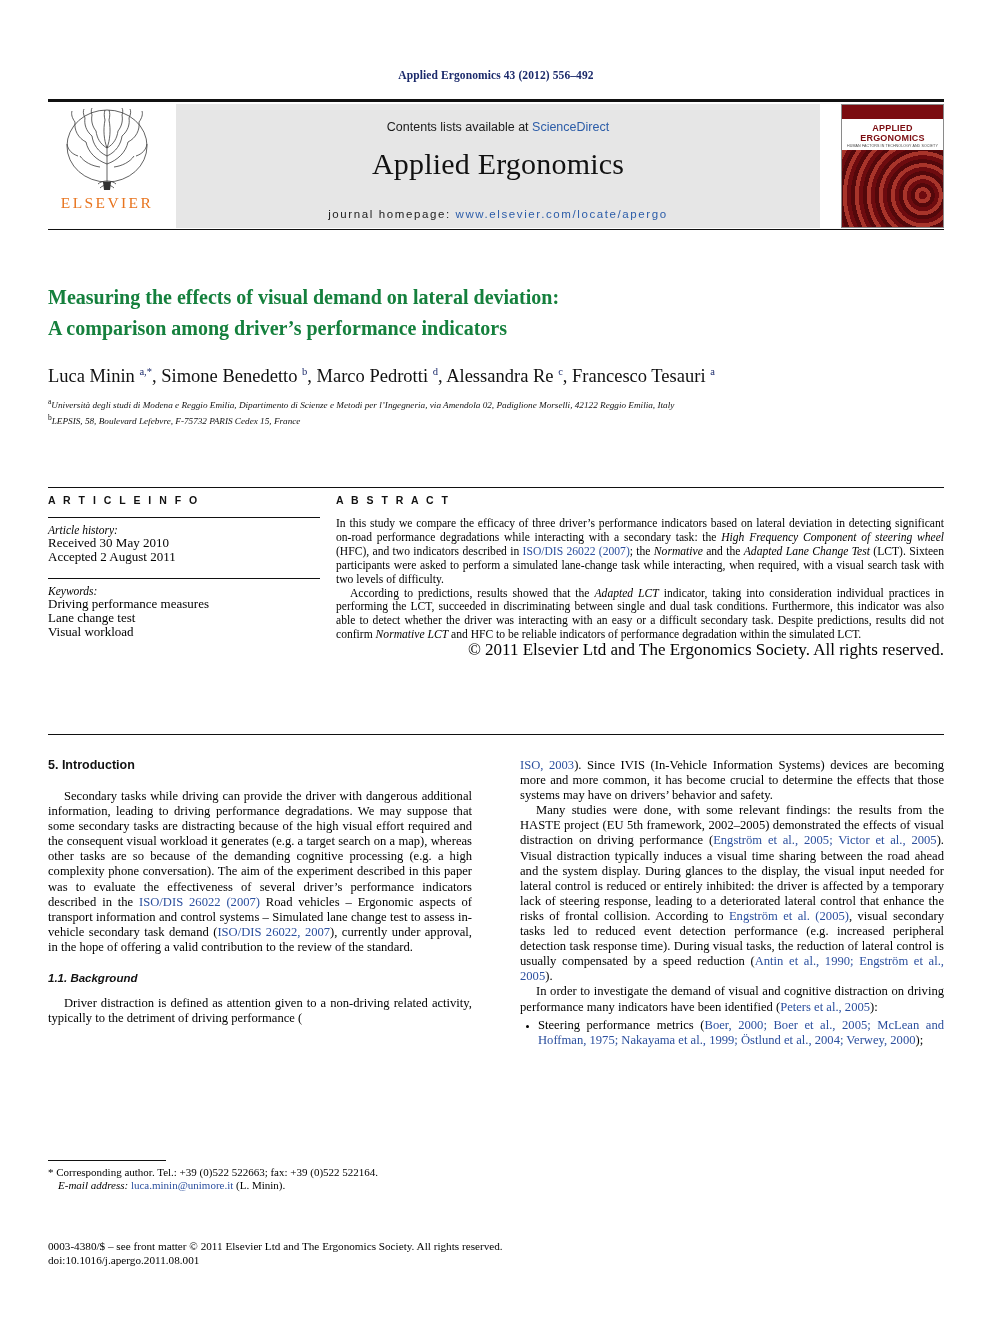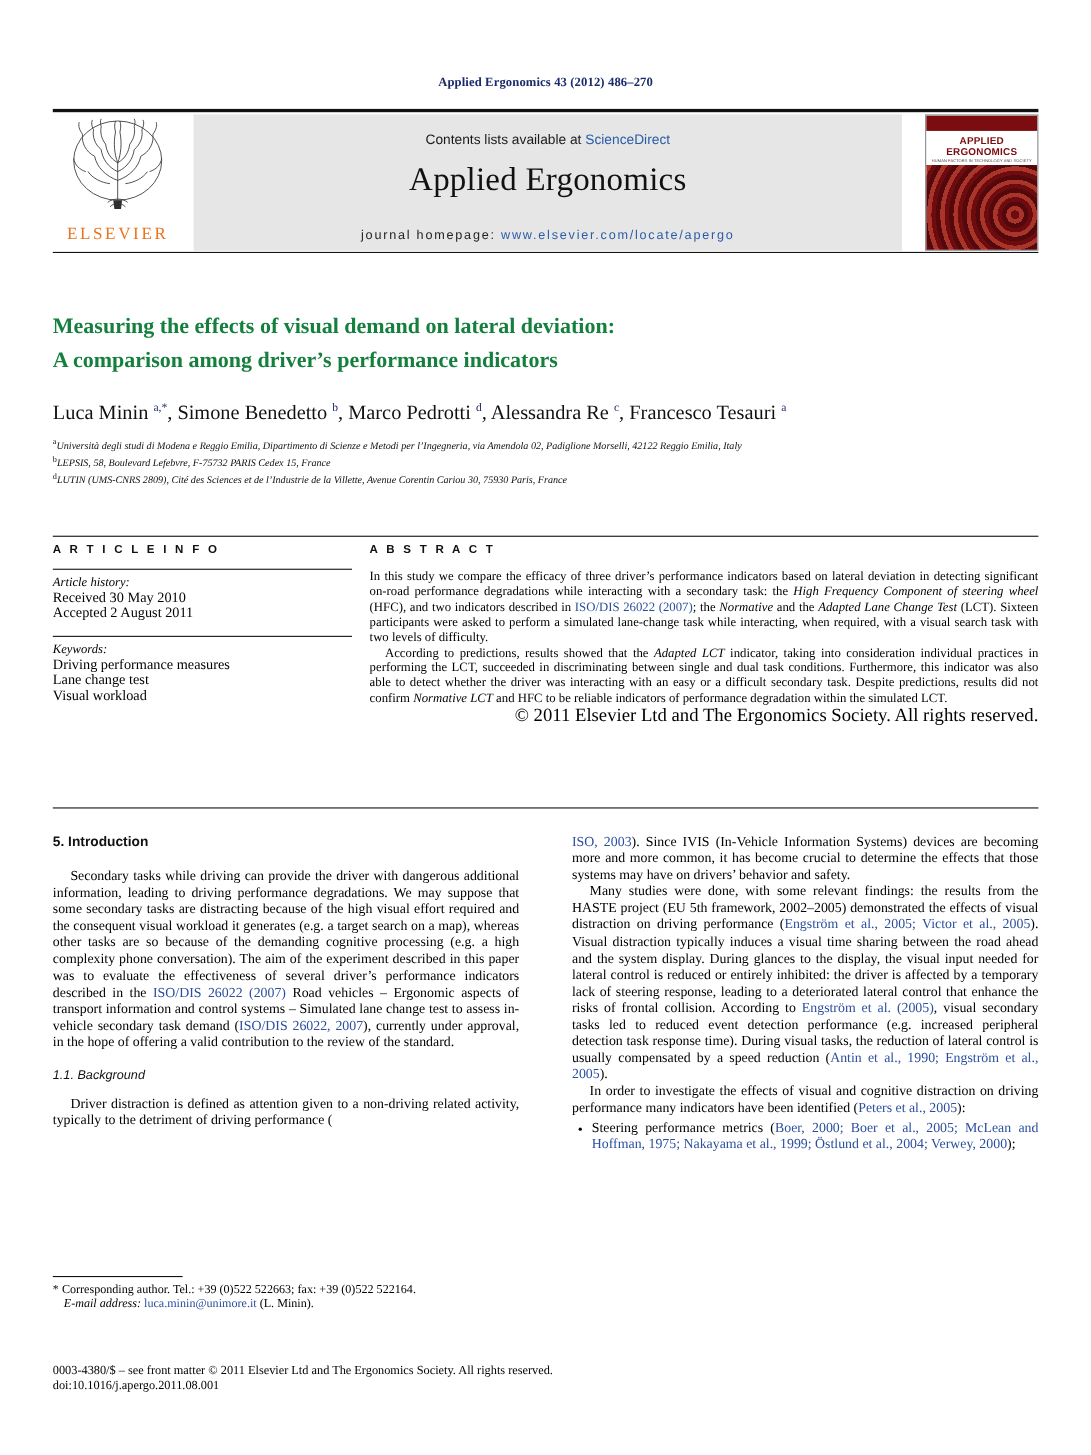--- a/index.html
+++ b/index.html
@@ -59,21 +59,21 @@
     box-sizing: border-box;
   }
   .tree-box {
     position: relative;
     width: 118px;
     height: 92px;
     overflow: hidden;
   }
   .elsevier-word {
     position: absolute;
-    bottom: 6px;
+    bottom: 16px;
     left: 0;
     width: 118px;
     text-align: center;
     font-family: "Liberation Serif", serif;
     font-size: 15.5px;
     letter-spacing: 2.4px;
     color: #e8741e;
     font-weight: normal;
   }
   .center-band {
@@ -259,21 +259,21 @@
     font-family: "Liberation Sans", sans-serif;
     font-size: 12.5px;
     font-weight: bold;
     margin: 0 0 17px 0;
     color: #111;
   }
   h3.subsec {
     font-family: "Liberation Sans", sans-serif;
     font-size: 11.5px;
     font-style: italic;
-    font-weight: normal;
+    font-weight: bold;
     margin: 17px 0 12px 0;
     color: #111;
   }
   .ptext {
     font-size: 12.6px;
     line-height: 15.1px;
     text-align: justify;
     margin: 0;
     text-indent: 16px;
   }
@@ -313,21 +313,21 @@
     width: 600px;
     font-size: 11.2px;
     line-height: 13.6px;
   }
 </style>
 </head>
 <body>
 
 <div class="page">
 
-  <div class="running-head">Applied Ergonomics 43 (2012) 486–270</div>
+  <div class="running-head">Applied Ergonomics 43 (2012) 556–492</div>
 
   <div class="masthead">
     <div class="masthead-inner">
 
       <div class="elsevier-logo">
         <div class="tree-box">
           <svg width="118" height="92" viewBox="0 0 118 92" xmlns="http://www.w3.org/2000/svg">
             <g stroke="#3a3a3a" stroke-width="0.8" fill="none">
               <ellipse cx="59" cy="42" rx="40" ry="36"></ellipse>
               <path d="M59 78 L59 44 M59 60 C48 56 40 48 38 38 M59 60 C70 56 78 48 80 38
@@ -374,21 +374,20 @@
 
   <div class="title-block">
     <h1 class="paper-title">
       <span>Measuring the effects of visual demand on lateral deviation:</span><br>
       <span>A comparison among driver’s performance indicators</span>
     </h1>
     <div class="authors">Luca Minin <sup>a,*</sup>, Simone Benedetto <sup>b</sup>, Marco Pedrotti <sup>d</sup>, Alessandra Re <sup>c</sup>, Francesco Tesauri <sup>a</sup></div>
     <div class="affiliations">
         <div><sup>a</sup>Università degli studi di Modena e Reggio Emilia, Dipartimento di Scienze e Metodi per l’Ingegneria, via Amendola 02, Padiglione Morselli, 42122 Reggio Emilia, Italy</div>
         <div><sup>b</sup>LEPSIS, 58, Boulevard Lefebvre, F-75732 PARIS Cedex 15, France</div>
-        <div><sup>d</sup>LUTIN (UMS-CNRS 2809), Cité des Sciences et de l’Industrie de la Villette, Avenue Corentin Cariou 30, 75930 Paris, France</div>
       </div>
   </div>
 
   <div class="info-abstract">
     <div class="ia-headrule"></div>
     <div class="ia-cols">
 
       <div class="col-info">
         <div class="sec-label">A R T I C L E   I N F O</div>
         <div class="rule-thin"></div>
@@ -434,21 +433,21 @@
     </div>
 
     <div class="bodycol">
       <p class="ptext noindent">
         <span class="ref">ISO, 2003</span><span>). Since IVIS (In-Vehicle Information Systems) devices are becoming more and more common, it has become crucial to determine the effects that those systems may have on drivers’ behavior and safety.</span>
       </p>
       <p class="ptext">
         <span>Many studies were done, with some relevant findings: the results from the HASTE project (EU 5th framework, 2002–2005) demonstrated the effects of visual distraction on driving performance (</span><span class="ref">Engström et al., 2005; Victor et al., 2005</span><span>). Visual distraction typically induces a visual time sharing between the road ahead and the system display. During glances to the display, the visual input needed for lateral control is reduced or entirely inhibited: the driver is affected by a temporary lack of steering response, leading to a deteriorated lateral control that enhance the risks of frontal collision. According to </span><span class="ref">Engström et al. (2005)</span><span>, visual secondary tasks led to reduced event detection performance (e.g. increased peripheral detection task response time). During visual tasks, the reduction of lateral control is usually compensated by a speed reduction (</span><span class="ref">Antin et al., 1990; Engström et al., 2005</span><span>).</span>
       </p>
       <p class="ptext">
-        <span>In order to investigate the effects of visual and cognitive distraction on driving performance many indicators have been identified (</span><span class="ref">Peters et al., 2005</span><span>):</span>
+        <span>In order to investigate the demand of visual and cognitive distraction on driving performance many indicators have been identified (</span><span class="ref">Peters et al., 2005</span><span>):</span>
       </p>
       <ul class="bullets">
         <li>
           <span>Steering performance metrics (</span><span class="ref">Boer, 2000; Boer et al., 2005; McLean and Hoffman, 1975; Nakayama et al., 1999; Östlund et al., 2004; Verwey, 2000</span><span>);</span>
         </li>
       </ul>
     </div>
 
   </div>
 

